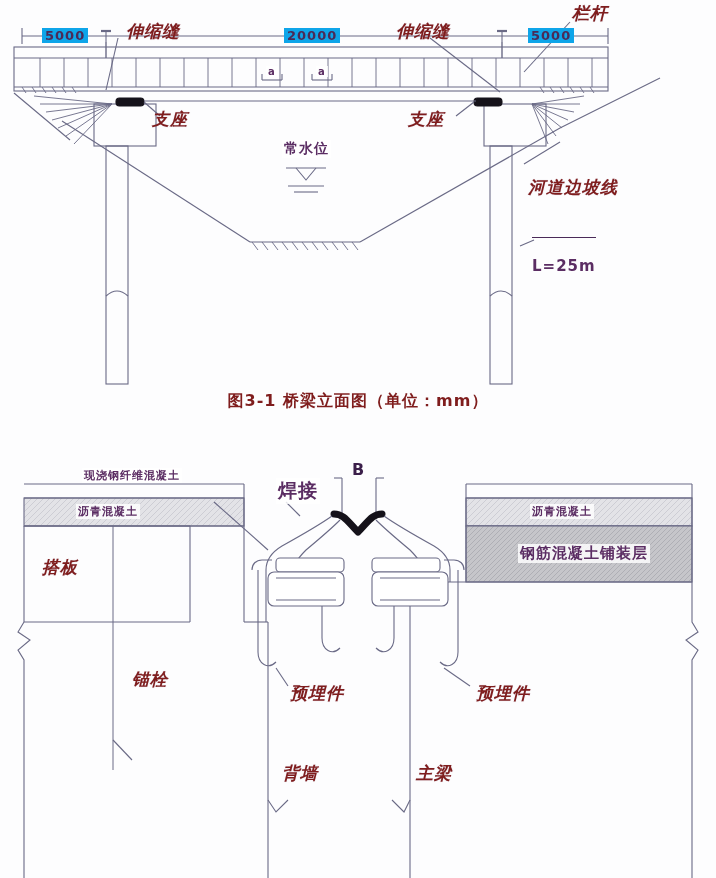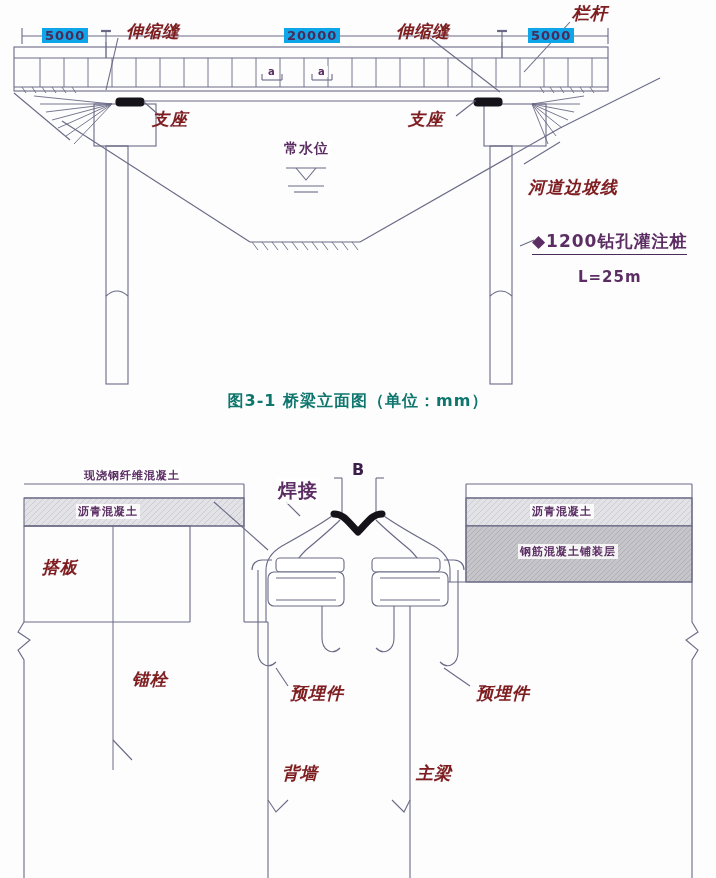--- a/index.html
+++ b/index.html
@@ -28,21 +28,21 @@
   }
   #figure-elevation { top: 0; height: 430px; }
   #figure-joint { top: 440px; height: 438px; }
 
   svg { display: block; }
 
   .cap {
     position: absolute;
     width: 100%;
     text-align: center;
-    color: #0f766e;
+    color: #7f1d1d;
     font-size: 16px;
     letter-spacing: 1px;
     font-family: "DejaVu Sans", sans-serif;
     font-weight: 600;
   }
   #caption-elevation { top: 391px; }
   #caption-joint { top: 833px; }
 
   .lbl {
     position: absolute;
@@ -84,22 +84,22 @@
     font-weight: 700;
     letter-spacing: 1px;
     white-space: nowrap;
     text-align: center;
     font-family: "DejaVu Sans", sans-serif;
   }
   .pile-note .l2 {
     display: block;
     border-top: 1.5px solid #4a2a58;
     font-size: 15px;
-    margin-top: 1px;
-    padding-top: 13px;
+    margin-top: 7px;
+    padding-top: 19px;
   }
   .bdim {
     position: absolute;
     color: #3b1f4a;
     font-size: 16px;
     font-weight: 700;
     font-family: "DejaVu Sans", sans-serif;
   }
 </style>
 </head>
@@ -265,21 +265,20 @@
     <div class="lbl" style="left:396px; top:20px;">伸缩缝</div>
     <div class="lbl" style="left:572px; top:2px;">栏杆</div>
     <div class="lbl" style="left:152px; top:108px;">支座</div>
     <div class="lbl" style="left:408px; top:108px;">支座</div>
     <div class="lbl-sm" style="left:282px; top:140px;">常水位</div>
     <div class="lbl" style="left:528px; top:176px;">河道边坡线</div>
     <div class="lbl-sm" style="left:266px; top:66px; font-size:10px;">a</div>
     <div class="lbl-sm" style="left:316px; top:66px; font-size:10px;">a</div>
 
     <div class="pile-note" style="left:532px; top:230px;">
-      <span>◆1200钻孔灌注桩</span>
       <span class="l2">L=25m</span>
     </div>
 
     <div class="cap" id="caption-elevation">图3-1 桥梁立面图（单位：mm）</div>
   </div>
 
   <div class="fig" id="figure-joint">
     <svg width="716" height="438" viewBox="0 0 716 438">
       <defs>
         <pattern id="hatchA" width="6" height="6" patternUnits="userSpaceOnUse" patternTransform="rotate(0)">
@@ -375,21 +374,21 @@
         <path d="M392 360 L404 372 L410 360"></path>
       </g>
     </svg>
 
     <div class="lbl-sm" style="left:82px; top:28px; font-size:11px;">现浇钢纤维混凝土</div>
     <div class="lbl-sm" style="left:276px; top:38px; font-size:19px;">焊接</div>
     <div class="bdim" style="left:352px; top:20px;">B</div>
 
     <div class="lbl-sm" style="left:76px; top:64px; font-size:11px;">沥青混凝土</div>
     <div class="lbl-sm" style="left:530px; top:64px; font-size:11px;">沥青混凝土</div>
-    <div class="lbl-sm" style="left:518px; top:104px; font-size:11px;text-align:right;">钢筋混凝土铺装层</div>
+    <div class="lbl-sm" style="left:518px; top:104px; font-size:15px;text-align:right;">钢筋混凝土铺装层</div>
 
     <div class="lbl" style="left:42px; top:116px;">搭板</div>
     <div class="lbl" style="left:132px; top:228px;">锚栓</div>
     <div class="lbl" style="left:290px; top:242px;">预埋件</div>
     <div class="lbl" style="left:476px; top:242px;">预埋件</div>
     <div class="lbl" style="left:282px; top:322px;">背墙</div>
     <div class="lbl" style="left:416px; top:322px;">主梁</div>
 
   </div>
 

